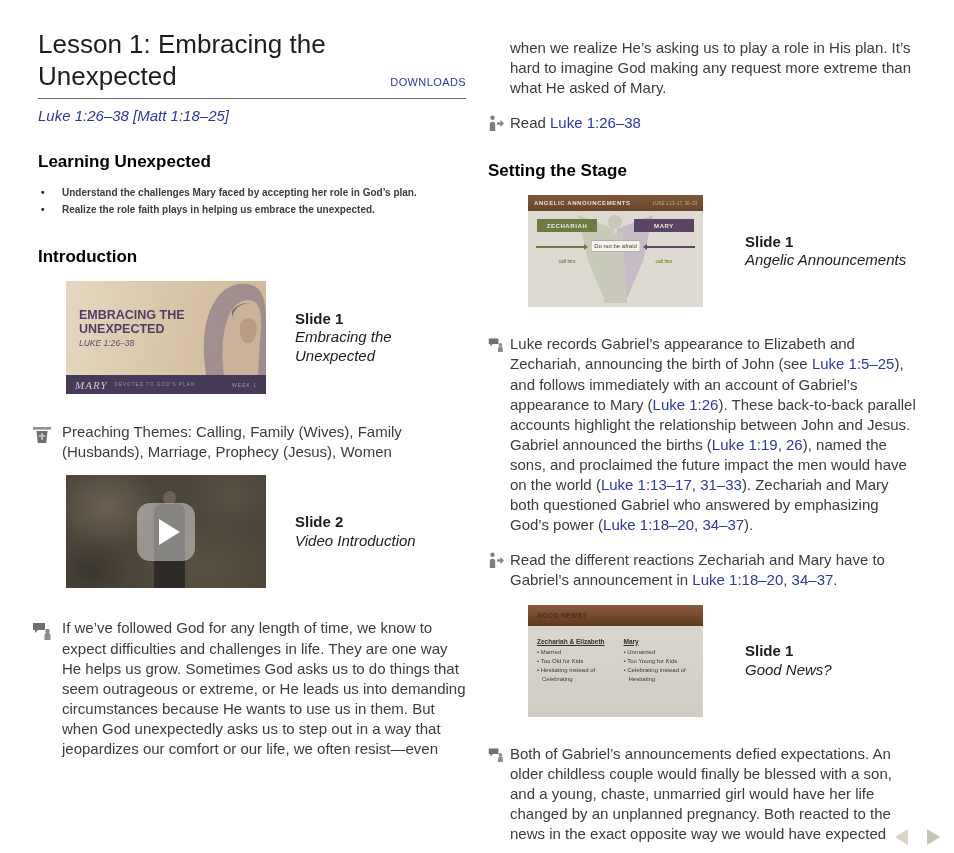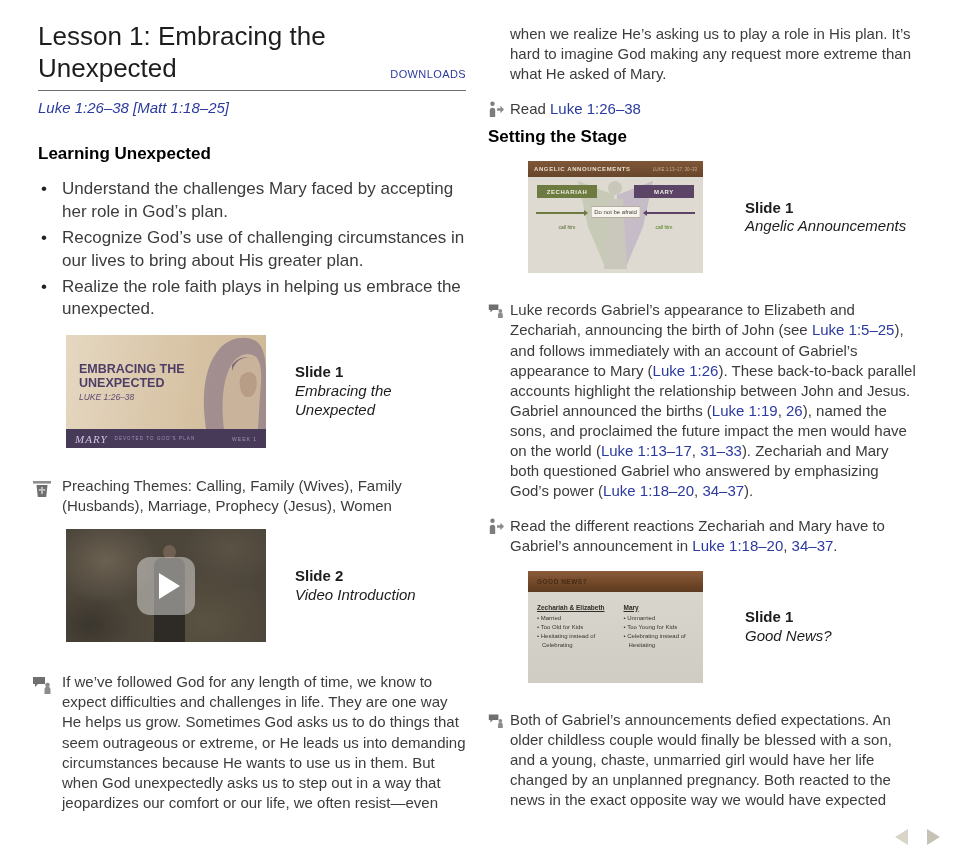--- a/index.html
+++ b/index.html
@@ -2,51 +2,51 @@
 <html><head>
 <meta charset="utf-8">
 <style>
   * { box-sizing: border-box; }
   html,body { margin:0; padding:0; }
   body {
     width:954px; height:853px; position:relative; overflow:hidden;
     background:#ffffff; color:#3c3c3c;
     font-family:"Liberation Sans", sans-serif;
   }
-  .page { display:flex; gap:22px; padding:12px 38px 0 38px; }
+  .page { display:flex; gap:22px; padding:20px 38px 0 38px; }
   .col { width:428px; flex:none; }
 
   
   .doc-header { display:flex; justify-content:space-between; align-items:flex-end;
     border-bottom:1px solid #6e6e6e; padding:8px 0 6px 0; }
   .doc-title { font-size:26px; line-height:1.24; font-weight:400; color:#1d1d1d; max-width:332px; }
   .downloads { font-size:11px; letter-spacing:.4px; color:#2b3a9e; padding-bottom:4px; cursor:pointer; }
   .passage { margin-top:8px; font-style:italic; font-size:15px; color:#2b3a9e; cursor:pointer; }
 
   h2 { font-size:17px; font-weight:700; color:#000; margin:0; }
   .lo-head { margin-top:28px; }
   .intro-head { margin-top:31px; }
-  .sts-head { margin-top:8px; }
-
-  ul.objectives { margin:14px 0 0 0; padding:0; list-style:none; font-size:17px; line-height:1.34; }
+  .sts-head { margin-top:28px; }
+
+  ul.objectives { margin:14px 0 0 0; padding:0; list-style:none; font-size:10px; line-height:1.34;font-weight:bold; }
   ul.objectives li { position:relative; padding-left:24px; margin-bottom:3px; }
   ul.objectives li::before { content:"•"; position:absolute; left:3px; top:0; color:#222; }
 
   .figure-row { display:flex; align-items:center; gap:29px; margin:14px 0 0 28px; }
   .figure-row.right { margin-left:40px; gap:42px; }
   .caption { font-size:15px; color:#1c1c1c; line-height:1.25; }
   .cap-label { font-weight:700; }
   .cap-title { font-style:italic; }
 
   .icon-para { display:flex; gap:10px; margin:28px 0 0 -6px; font-size:15px; line-height:1.34; }
   .icon-para .txt { flex:1; }
   .icon20 { width:20px; flex:none; margin-top:2px; }
   .icon16 { width:16px; flex:none; margin-top:2px; }
 
-  .r-para { padding-left:22px; font-size:15px; line-height:1.34; margin:12px 0 0 0; }
+  .r-para { padding-left:22px; font-size:15px; line-height:1.34; margin:18px 0 0 0; }
   .read-row { display:flex; gap:6px; margin-top:15px; font-size:15px; line-height:1.34; }
   .icon-para.right { margin-left:0; gap:6px; }
 
   .link { color:#2b3a9e; cursor:pointer; }
 
   
   .slide { width:200px; height:113px; position:relative; overflow:hidden; flex:none; cursor:pointer; }
   .slide.sm { width:175px; height:112px; }
 
   
@@ -139,24 +139,24 @@
     <div class="doc-header">
       <div class="doc-title">Lesson 1: Embracing the Unexpected</div>
       <div class="downloads">DOWNLOADS</div>
     </div>
     <div class="passage">Luke 1:26–38 [Matt 1:18–25]</div>
 
     <h2 class="lo-head">Learning Unexpected</h2>
     <ul class="objectives">
 
     <li>Understand the challenges Mary faced by accepting her role in God’s plan.</li>
-        <li>Recognize God’s use of challenging circumstances in our lives to bring about His greater plan.</li>
         <li>Realize the role faith plays in helping us embrace the unexpected.</li>
       </ul>
 
+    <h2 class="intro-head">Introduction</h2>
 
     <div class="figure-row">
       <div class="slide s1">
         <svg class="s1-art" width="120" height="94" viewBox="0 0 120 94">
           <path d="M60,94 C55,60 58,30 75,12 C85,2 100,0 110,6 C118,12 120,24 120,40 L120,94 Z" fill="#8f7b88" opacity="0.72"></path>
           <path d="M78,94 C74,65 78,38 88,26 C95,18 104,17 110,22 C116,28 116,42 114,60 L112,94 Z" fill="#c9b39b"></path>
           <path d="M96,40 C100,36 106,36 109,40 C112,45 111,55 107,60 C103,64 97,62 95,56 C93,50 93,44 96,40 Z" fill="#b79c86"></path>
           <path d="M86,30 C92,22 102,20 109,25 C104,21 96,22 91,27 C88,30 87,33 86,36 Z" fill="#7a687c"></path>
         </svg>
         <div class="s1-title">EMBRACING THE UNEXPECTED</div>

